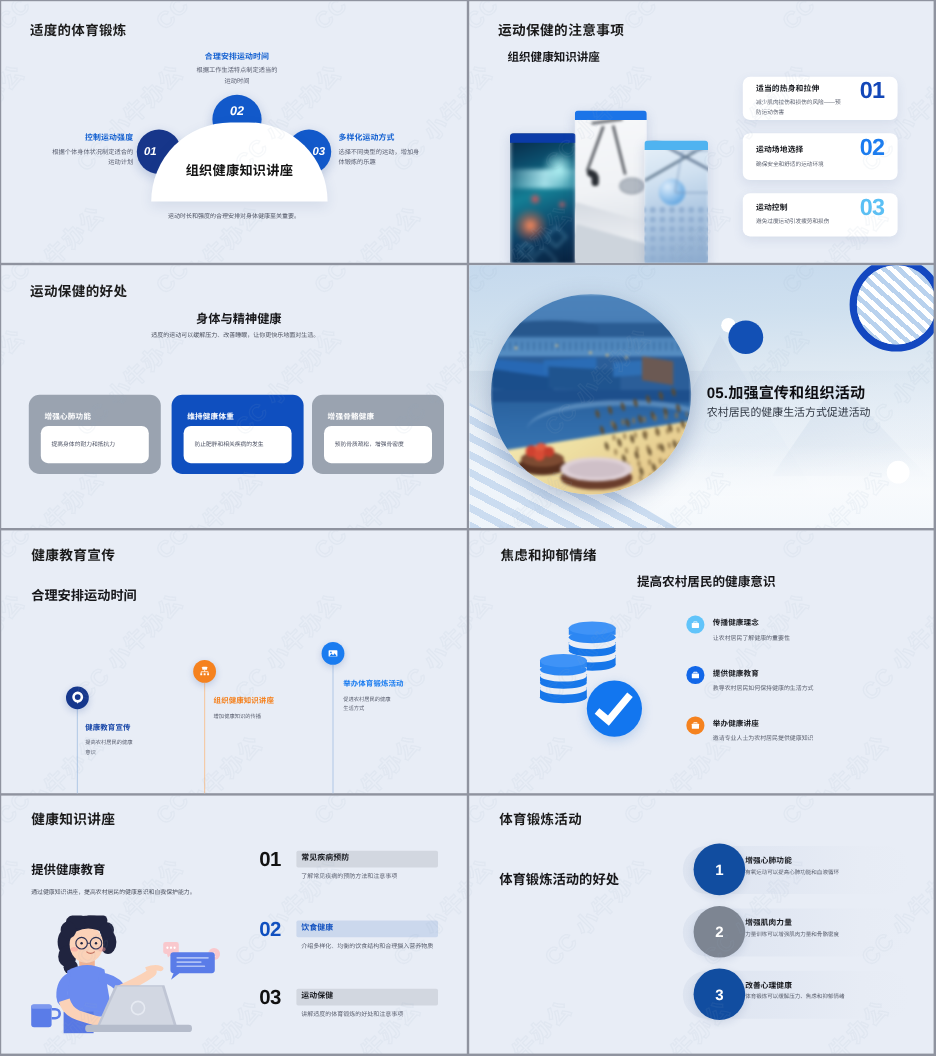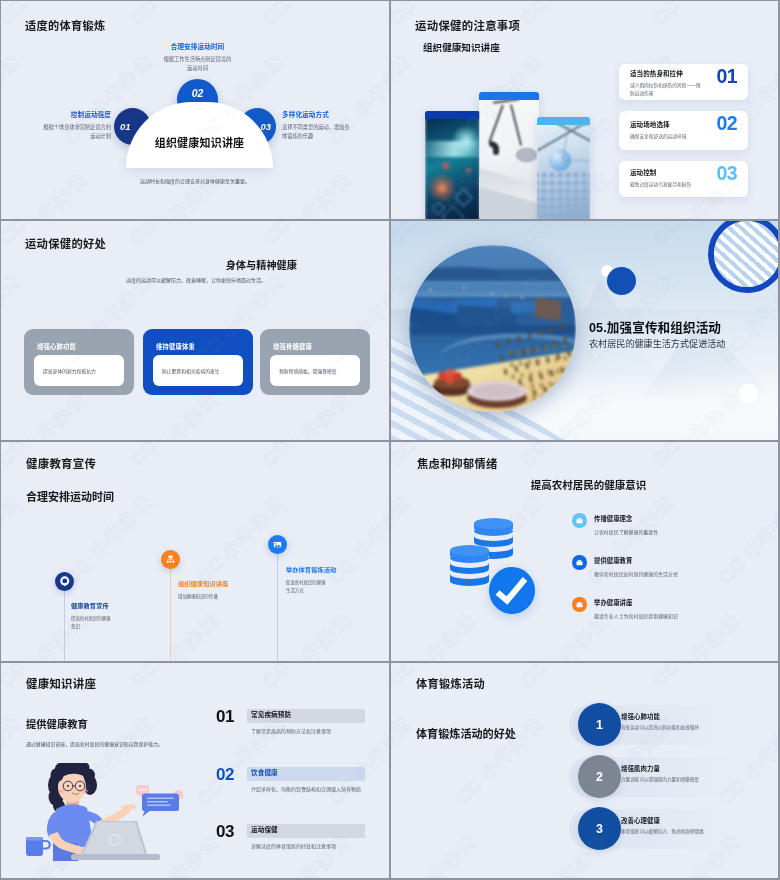--- a/index.html
+++ b/index.html
@@ -216,21 +216,21 @@
         <span style="left: 320px; top: 128px;">CC 小牛办公</span>
         <span style="left: -10px; top: 246px;">CC 小牛办公</span>
         <span style="left: 122px; top: 246px;">CC 小牛办公</span>
         <span style="left: 254px; top: 246px;">CC 小牛办公</span>
         <span style="left: 386px; top: 246px;">CC 小牛办公</span>
       </div>
     </div>
 
   <div class="slide s3">
     <div class="ttl" style="left:24px;top:14px;font-size:11.3px">运动保健的好处</div>
-    <div class="sub" style="left:100px;width:196px;top:36px;text-align:right;font-size:10.2px">身体与精神健康</div>
+    <div class="sub" style="left:100px;width:196px;top:36px;text-align:center;font-size:10.2px">身体与精神健康</div>
     <div class="desc" style="left:95px;width:200px;top:55px;text-align:center;font-size:5px">适度的运动可以缓解压力、改善睡眠，让你更快乐地面对生活。</div>
 
     <div class="bx" style="left:23px;background:#9aa3b0">
       <div class="bt">增强心肺功能</div>
       <div class="bi">
           <div class="bip">提高身体的耐力和抵抗力</div>
         </div>
     </div>
     <div class="bx" style="left:142px;background:#0f4fbf">
       <div class="bt">维持健康体重</div>

